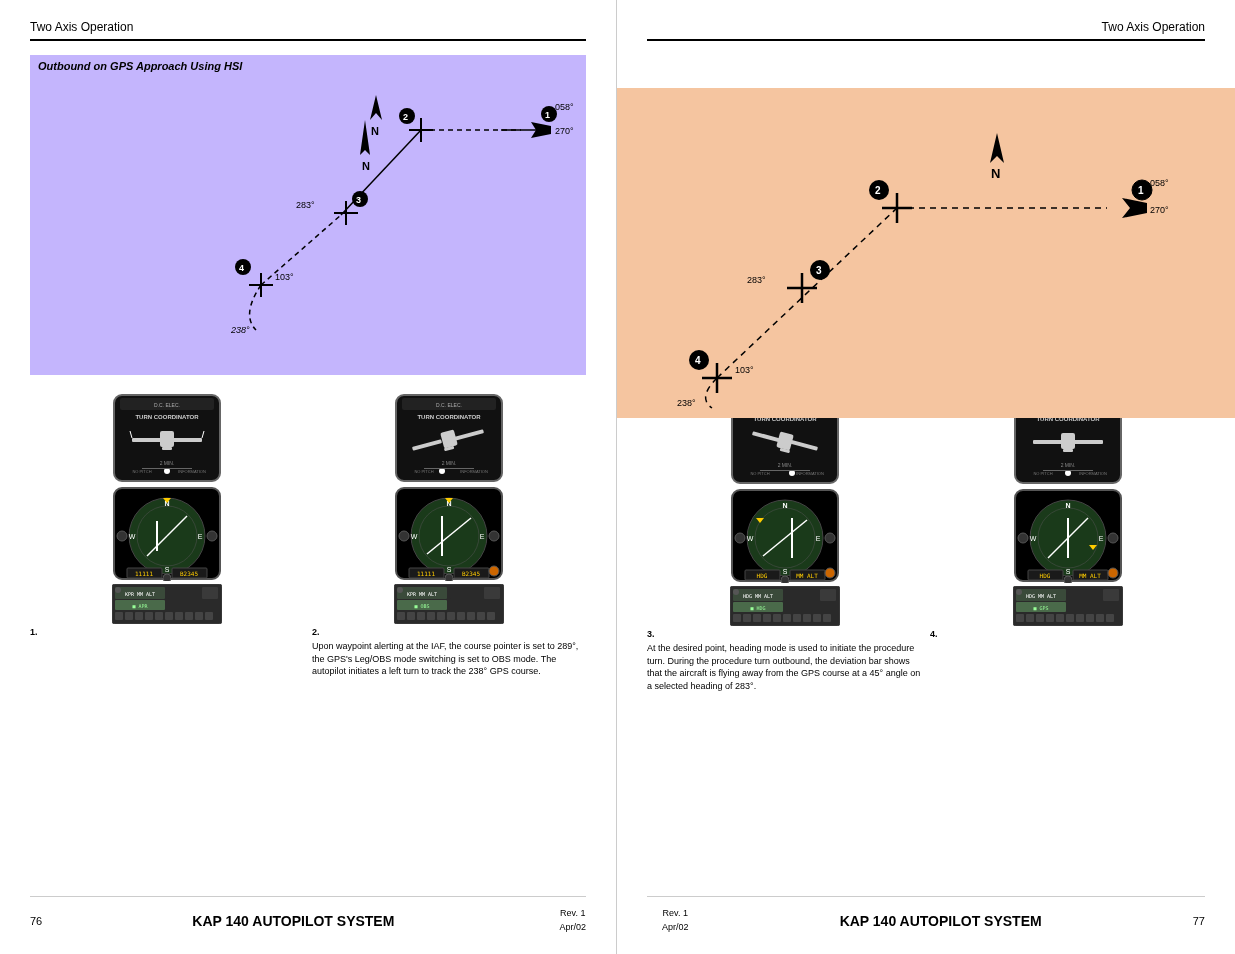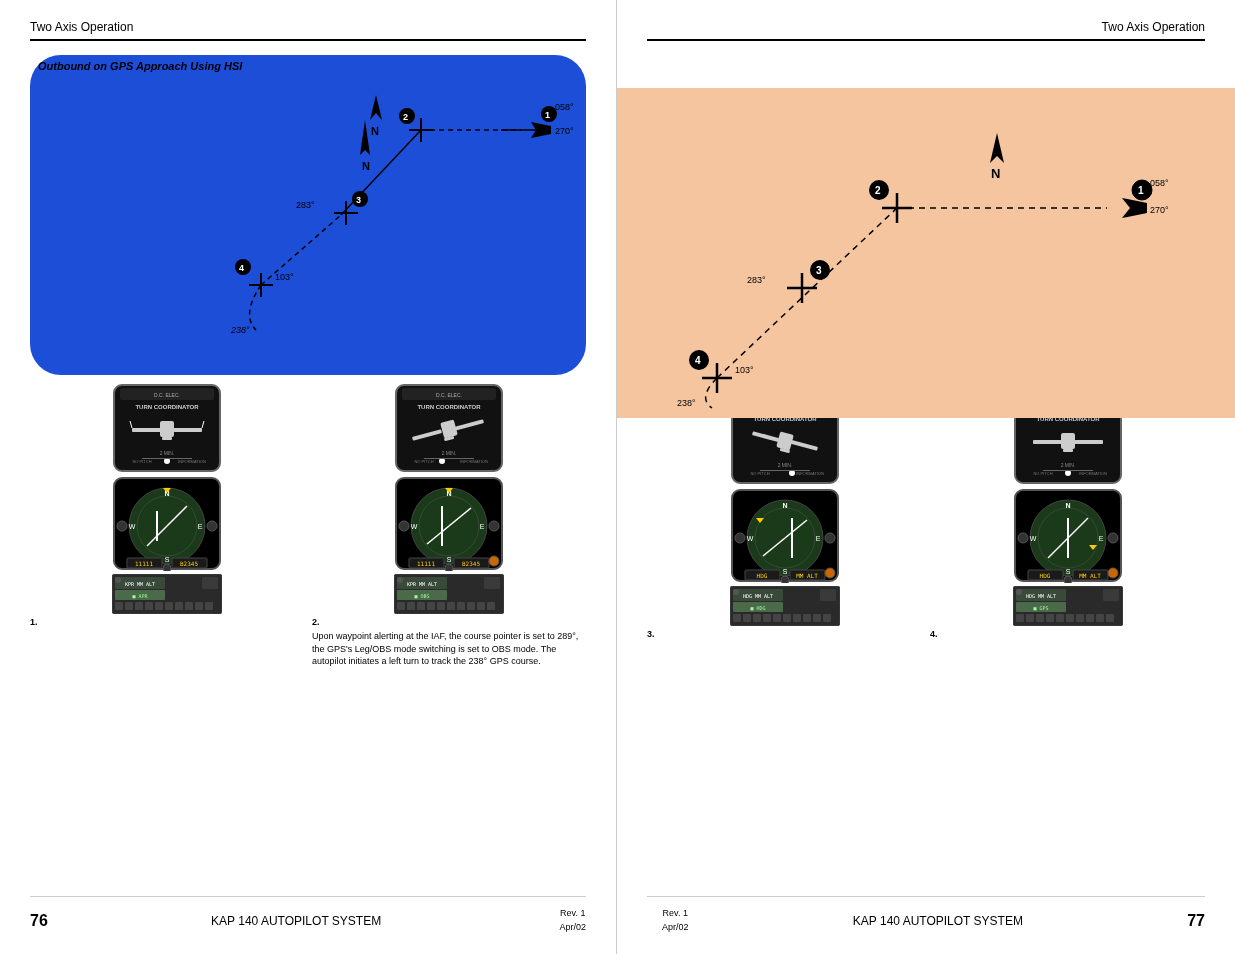--- a/index.html
+++ b/index.html
@@ -41,26 +41,25 @@
       margin-bottom: 14px;
     }
 
     .page-header-title {
       font-size: 12px;
       font-weight: normal;
     }
 
     
     .gps-diagram {
-      background: #1d4ed8;
+      background: #c4b5fd;
       width: 100%;
       height: 320px;
       position: relative;
-      margin-bottom: 0;
-      border-radius: 31px;
+      margin-bottom: 10px;
     }
 
     .diagram-title {
       font-weight: bold;
       font-style: italic;
       font-size: 11px;
       padding: 5px 8px;
       color: #000;
     }
 
@@ -78,27 +77,27 @@
     .page-footer {
       display: flex;
       justify-content: space-between;
       align-items: center;
       margin-top: auto;
       padding-top: 10px;
       border-top: 1px solid #ccc;
     }
 
     .page-num {
-      font-size: 16px;
+      font-size: 11px;
+      font-weight: normal;
+    }
+
+    .footer-title {
+      font-size: 14px;
       font-weight: bold;
-    }
-
-    .footer-title {
-      font-size: 12px;
-      font-weight: normal;
     }
 
     .footer-rev {
       font-size: 9px;
       text-align: center;
       line-height: 1.5;
       margin-left: 15px;
     }
 
     
@@ -445,20 +444,23 @@
         <rect x="43" y="28" width="8" height="8" rx="1" fill="#444"></rect>
         <rect x="53" y="28" width="8" height="8" rx="1" fill="#444"></rect>
         <rect x="63" y="28" width="8" height="8" rx="1" fill="#444"></rect>
         <rect x="73" y="28" width="8" height="8" rx="1" fill="#444"></rect>
         <rect x="83" y="28" width="8" height="8" rx="1" fill="#444"></rect>
         <rect x="93" y="28" width="8" height="8" rx="1" fill="#444"></rect>
         <circle cx="6" cy="6" r="3" fill="#555"></circle>
       </svg>
 
       <div class="number-label">3.</div>
+      <div class="caption-text">
+        At the desired point, heading mode is used to initiate the procedure turn. During the procedure turn outbound, the deviation bar shows that the aircraft is flying away from the GPS course at a 45° angle on a selected heading of 283°.
+      </div>
     </div>
 
     <div class="inst-col">
 
       <svg class="tc-svg" viewBox="0 0 110 90">
         <rect x="2" y="2" width="106" height="86" rx="8" fill="#111" stroke="#666" stroke-width="2"></rect>
         <rect x="8" y="5" width="94" height="12" rx="2" fill="#222"></rect>
         <text x="55" y="14" text-anchor="middle" fill="#aaa" font-size="5" font-family="Arial">D.C. ELEC.</text>
         <text x="55" y="26" text-anchor="middle" fill="#ccc" font-size="6" font-family="Arial" font-weight="bold">TURN COORDINATOR</text>
 

